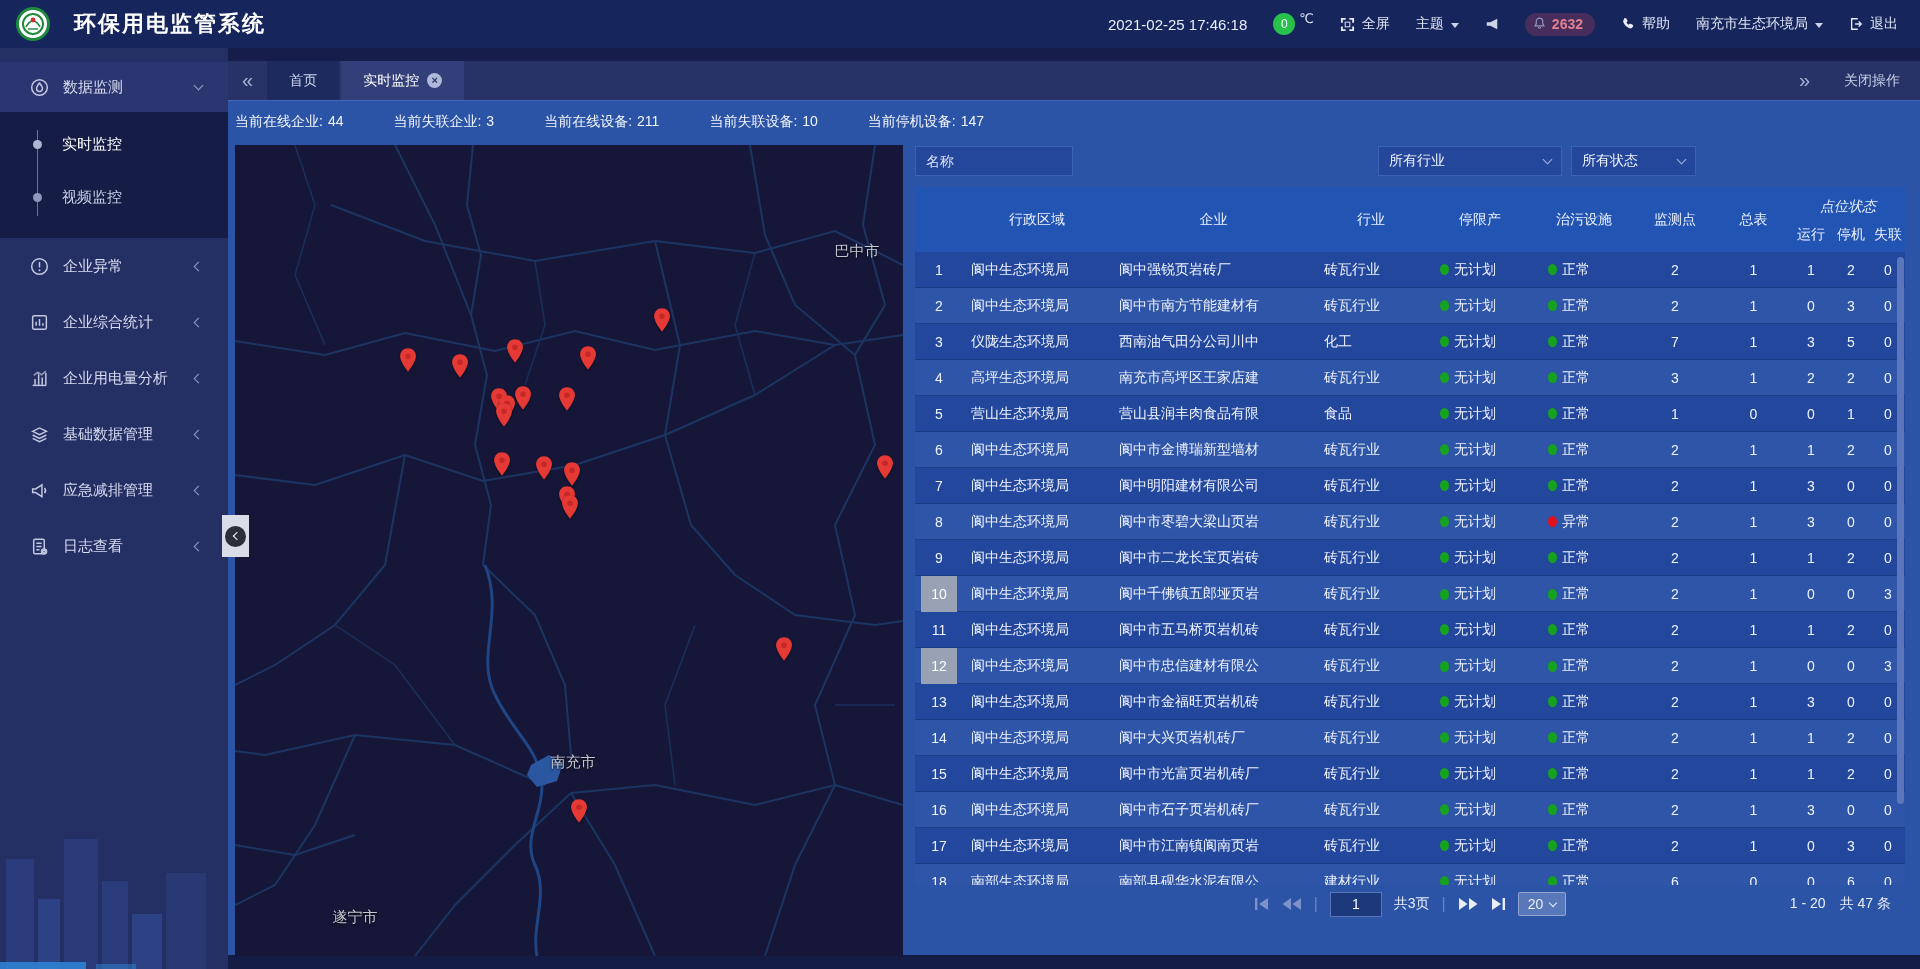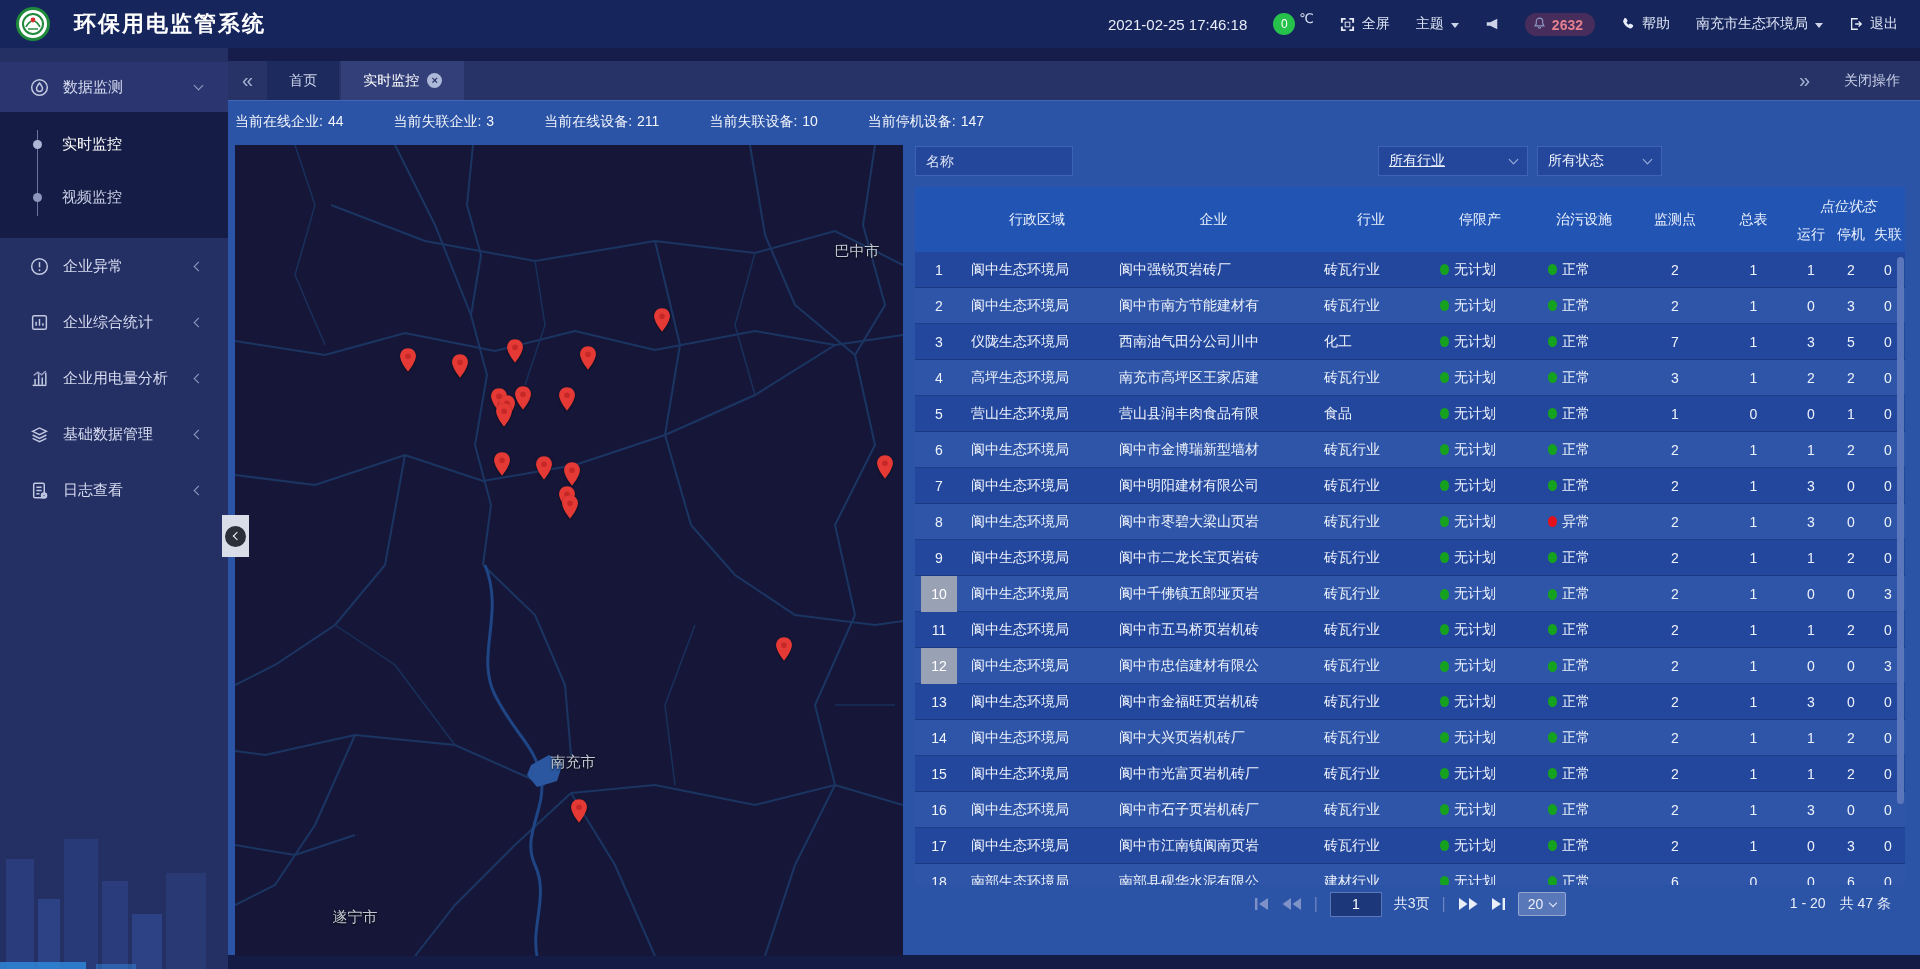--- a/index.html
+++ b/index.html
@@ -17,21 +17,21 @@
   .top-right { display:flex; align-items:center; gap:26px; padding-right:22px; color:#dfe5f5; font-size:14px; }
   .datetime { font-size:15px; color:#e8edf8; }
   .temp-badge { display:flex; align-items:flex-start; gap:4px; }
   .temp-circle { width:22px; height:22px; border-radius:50%; background:#27c24c; color:#fff;
     font-size:12px; display:flex; align-items:center; justify-content:center; }
   .temp-unit { font-size:13px; margin-top:-2px; }
   .top-item { display:flex; align-items:center; gap:7px; cursor:pointer; white-space:nowrap; }
   .top-item svg { display:block; }
   .caret { width:0; height:0; border-left:4px solid transparent; border-right:4px solid transparent;
     border-top:5px solid #cdd4ea; margin-top:2px; }
-  .notif { display:flex; align-items:flex-end; gap:6px; background:rgba(196,64,94,.28);
+  .notif { display:flex; align-items:center; gap:6px; background:rgba(196,64,94,.28);
     border-radius:12px; padding:3px 12px 3px 8px; }
   .notif .count { color:#e2808f; font-weight:bold; font-size:14px; }
 
   
   .sidebar { position:absolute; left:0; top:48px; width:228px; height:921px; background:#242f64; z-index:20; overflow:hidden; }
   .side-nav { padding-top:14px; }
   .side-item { height:50px; display:flex; align-items:center; color:#d7dcf0; font-size:15px; cursor:pointer; position:relative; }
   .side-item .ic { width:20px; margin-left:30px; margin-right:13px; display:flex; }
   .side-item .lbl { flex:1; }
   .side-item .chev { color:#949ec6; margin-right:26px; }
@@ -82,21 +82,21 @@
 
   
   .panel { width:990px; position:relative; }
   .filters { display:flex; gap:9px; height:30px; margin-top:1px; }
   .f-input { width:158px; height:30px; background:#24469b; border:1px solid #3c63b5; color:#eef3fb;
     font-size:14px; padding:0 10px; outline:none; font-family:inherit; }
   .f-input::placeholder { color:#d8e0f2; opacity:1; }
   .f-select { height:30px; background:#24469b; border:1px solid #3c63b5; color:#eef3fb; font-size:14px;
     display:flex; align-items:center; justify-content:space-between; padding:0 10px; cursor:pointer; }
   .f-select .chev { color:#9fb4dd; margin-left:10px; }
-  .w1 { width:287px;margin-top:44px; } .w2 { width:150px;text-decoration:underline; } .w3 { width:125px; }
+  .w1 { width:287px;margin-top:44px; } .w2 { width:184px; } .w3 { width:125px; }
 
   .tablewrap { position:relative; margin-top:11px; height:698px; overflow:hidden;
     --cols:48px 148px 205px 110px 108px 100px 82px 75px 40px 40px 34px; }
   .thead { display:grid; grid-template-columns:var(--cols); grid-template-rows:30px 35px;
     background:#2254b4; color:#eaf1fd; font-size:14px; height:65px; }
   .thead .h { grid-row:1/3; display:flex; align-items:center; justify-content:center; }
   .thead .gh { grid-row:1; grid-column:9/12; display:flex; align-items:flex-end; justify-content:center;
     font-style:italic; padding-bottom:1px; }
   .thead .sh { grid-row:2; display:flex; align-items:center; justify-content:center; }
   .trow { display:grid; grid-template-columns:var(--cols); height:36px; align-items:center;
@@ -258,20 +258,30 @@
         </div>
         <div class="side-item plain">
           <span class="ic">
             <svg width="19" height="19" viewBox="0 0 18 18" fill="none" stroke="#c2c9e0" stroke-width="1.4">
               <path d="M2.5 6L9 2.8 15.5 6 9 9.2z"></path>
               <path d="M2.5 9.5L9 12.7 15.5 9.5"></path>
               <path d="M2.5 12.6L9 15.8 15.5 12.6"></path>
             </svg>
           </span>
           <span class="lbl">基础数据管理</span>
+          <span class="chev left"></span>
+        </div>
+        <div class="side-item plain">
+          <span class="ic">
+            <svg width="19" height="19" viewBox="0 0 18 18" fill="none" stroke="#c2c9e0" stroke-width="1.4">
+              <path d="M2.5 7.5v3.5h2.8l6 3.8V3.7l-6 3.8z"></path>
+              <path d="M13.8 6.5c1 1.3 1 3.7 0 5"></path>
+            </svg>
+          </span>
+          <span class="lbl">应急减排管理</span>
           <span class="chev left"></span>
         </div>
         <div class="side-item plain">
           <span class="ic">
             <svg width="19" height="19" viewBox="0 0 18 18" fill="none" stroke="#c2c9e0" stroke-width="1.4">
               <rect x="3.5" y="2.2" width="10" height="13.6" rx="1.2"></rect>
               <path d="M6 6h5M6 9h5M6 12h3"></path>
               <circle cx="13.3" cy="13.8" r="2.4" fill="#242f64"></circle>
               <circle cx="13.3" cy="13.8" r="1.3"></circle>
             </svg>

